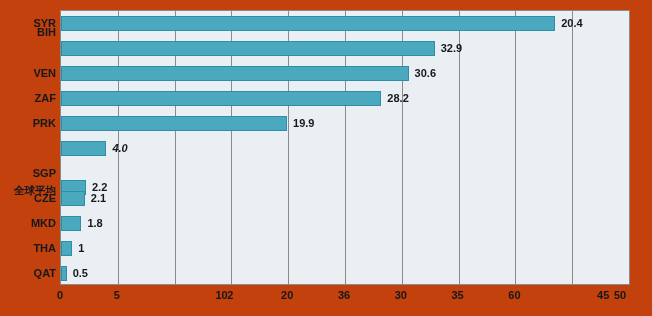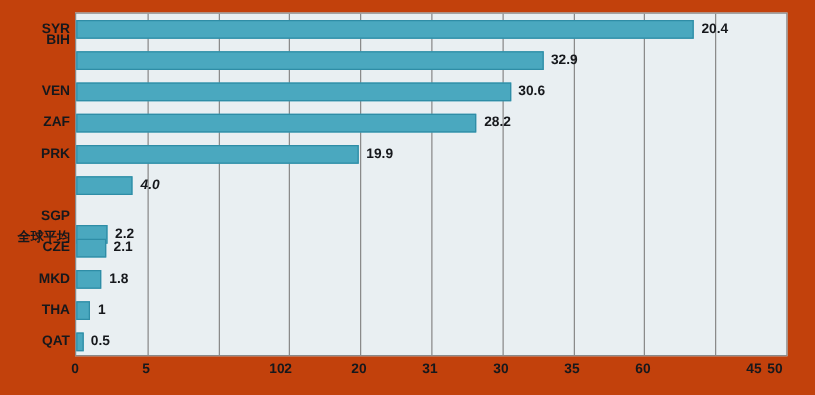--- a/index.html
+++ b/index.html
@@ -192,21 +192,21 @@
         </div>
       </div>
   </div>
 
   <div id="value-axis">
       <div class="tick-label" style="left: 0px;">0</div>
       <div class="tick-label" style="left: 56.8px;">5</div>
       <div class="tick-label" style="left: 113.6px; margin-left: 48px;">10</div>
       <div class="tick-label" style="left: 170.4px;">2</div>
       <div class="tick-label" style="left: 227.2px;">20</div>
-      <div class="tick-label" style="left: 284px;">31</div>
+      <div class="tick-label" style="left: 284px;">36</div>
       <div class="tick-label" style="left: 340.8px;">30</div>
       <div class="tick-label" style="left: 397.6px;">35</div>
       <div class="tick-label" style="left: 454.4px;">60</div>
       <div class="tick-label" style="left: 511.2px; margin-left: 32px;">45</div>
       <div class="tick-label" style="left: 560px;">50</div>
     </div>
 
 </div>
 
 </body></html>

